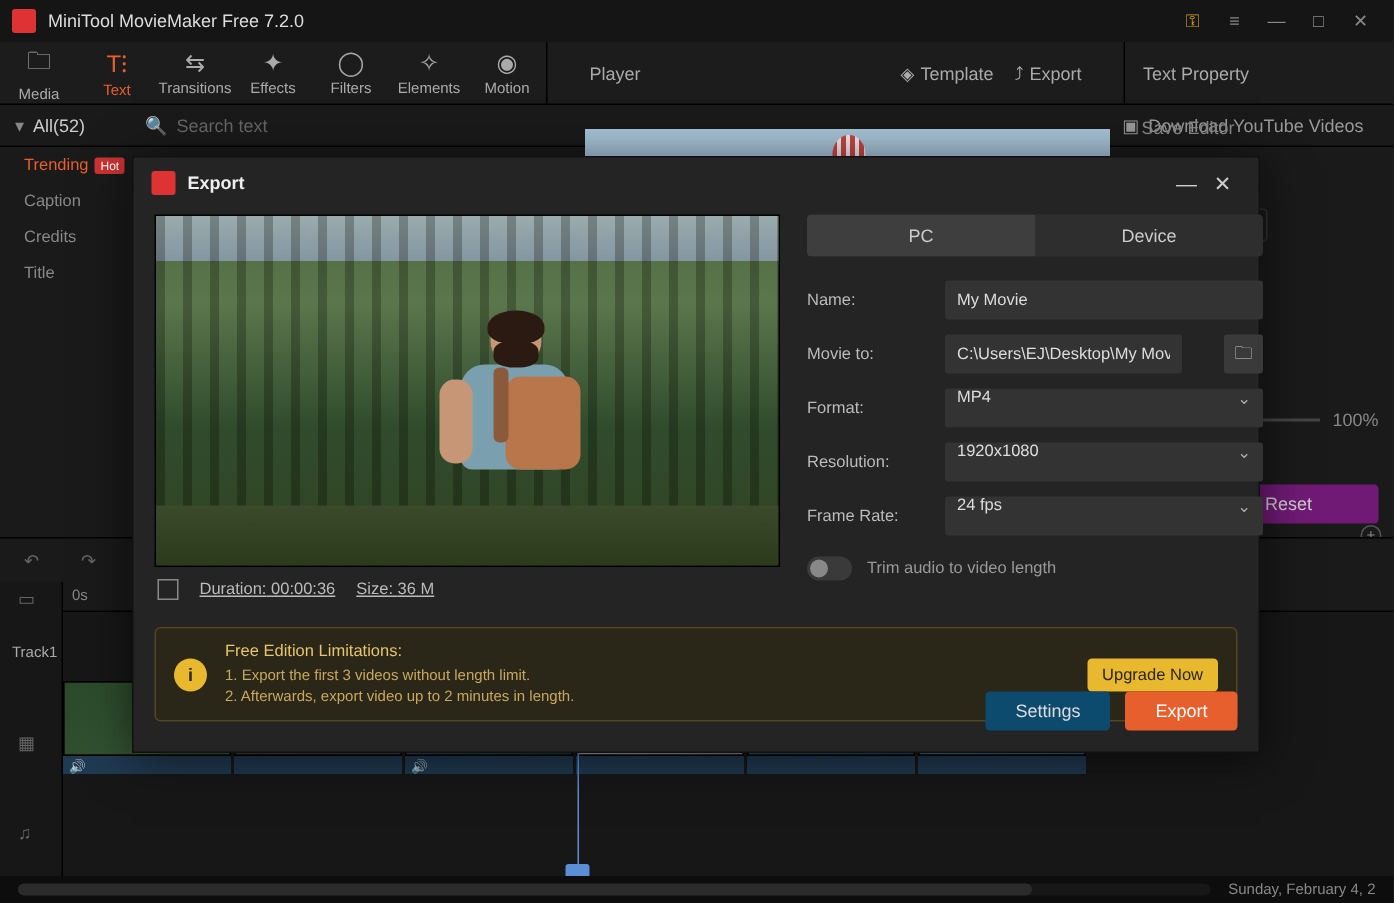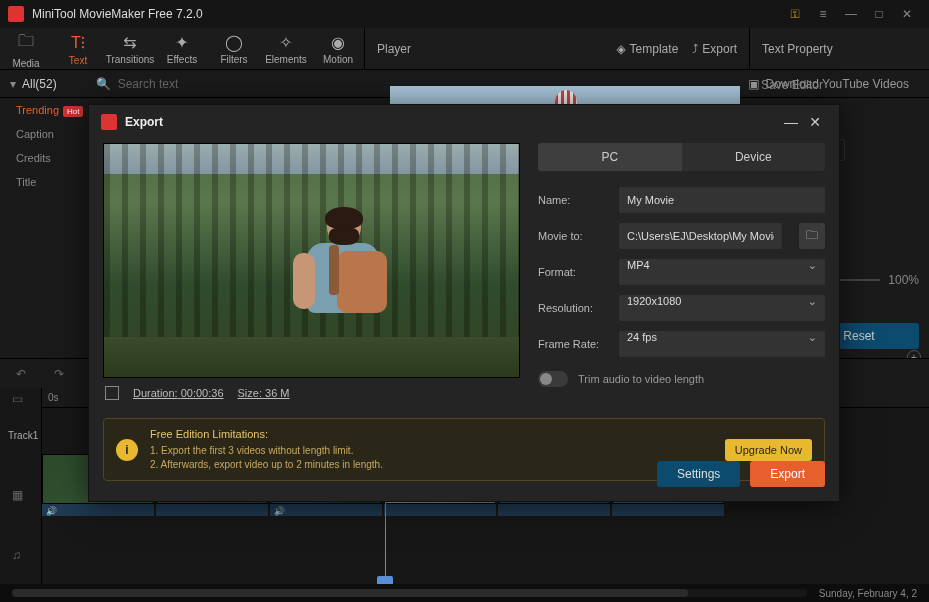--- a/index.html
+++ b/index.html
@@ -10,21 +10,21 @@
 .titlebar .logo { width: 16px; height: 16px; background: #d33; border-radius: 2px; margin-right: 8px; }
 .titlebar .title { flex: 1; color: #ddd; font-size: 12px; }
 .titlebar .win-btn { width: 28px; height: 28px; display: flex; align-items: center; justify-content: center; color: #888; cursor: pointer; }
 .titlebar .key { color: #d9a520; }
 
 
 .toolbar { height: 42px; background: #1c1c1c; display: flex; border-bottom: 1px solid #000; }
 .tool-item { width: 52px; display: flex; flex-direction: column; align-items: center; justify-content: center; font-size: 10px; color: #aaa; cursor: pointer; gap: 2px; }
 .tool-item.active { color: #e85f2e; }
 .tool-item .ti-icon { font-size: 16px; }
-.player-section { flex: 1; border-left: 1px solid #000; display: flex; align-items: center; padding: 0 12px; color: #aaa; }
+.player-section { flex: 1; border-left: 1px solid #000; display: flex; align-items: center; padding: 0 28px; color: #aaa; }
 .player-section .pl-title{ flex: 1; }
 .pbtn { display: flex; align-items: center; gap: 4px; margin-left: 14px; cursor: pointer; }
 .prop-section { width: 180px; border-left: 1px solid #000; display: flex; align-items: center; padding: 0 12px; color: #aaa; }
 
 
 .assets-row { height: 28px; background: #1a1a1a; display: flex; align-items: center; padding: 0 10px; border-bottom: 1px solid #000; }
 .assets-row .expand { color: #888; margin-right: 6px; }
 .assets-row .all-label { color: #ccc; }
 .assets-row .search { margin-left: 40px; color: #666; display: flex; align-items: center; gap: 6px;}
 .assets-row .ytdl { margin-left: auto; color: #999; display: flex; align-items: center; gap: 6px; margin-right: 10px;}
@@ -37,21 +37,21 @@
 .cat-item .badge { background: #c33; color: #fff; font-size: 8px; padding: 1px 4px; border-radius: 2px; margin-left: 4px; }
 
 
 .prop-stub { position: absolute; right: 10px; top: 115px; width: 170px; color:#888; }
 .prop-stub .hint { color:#777; margin-bottom:10px;}
 .prop-stub .row { display:flex; gap:6px; margin:6px 0; }
 .prop-stub .slot { width:28px; height:22px; border:1px solid #333; border-radius:3px; display:flex; align-items:center; justify-content:center; }
 .prop-stub .slider-row { display:flex; align-items:center; gap:8px; margin-top:60px;}
 .prop-stub .slider { flex:1; height:2px; background:#444; position:relative;}
 .prop-stub .slider .knob{ position:absolute; top:-4px; left:40%; width:10px; height:10px; border-radius:50%; background:#ccc;}
-.prop-stub .reset-btn { margin-top:36px; background:#0c4a6e; color:#ccc; padding:6px 30px; border-radius:3px; text-align:center; cursor:pointer; width:120px; margin-left:auto;}
+.prop-stub .reset-btn { margin-top:36px; background:#701a75; color:#ccc; padding:6px 30px; border-radius:3px; text-align:center; cursor:pointer; width:120px; margin-left:auto;}
 .prop-stub .slider2 { margin-top:26px; height:2px; background:#444; position:relative;}
 .prop-stub .slider2 .knob{ position:absolute; top:-5px; right:-5px; width:10px; height:10px; border-radius:50%; background:#ccc;}
 .prop-stub .plus{ position:absolute; right:-2px; top:-25px; width:14px;height:14px; border:1px solid #555; border-radius:50%; color:#888; font-size:10px; display:flex; align-items:center; justify-content:center;}
 
 
 .timeline-controls { position:absolute; left:0; top:358px; height:30px; width:100%; background:#1a1a1a; border-top:1px solid #000; display:flex; align-items:center; padding:0 12px; gap:20px;}
 .tl-icon{ color:#666; width:18px; text-align:center;}
 .timeline { position:absolute; left:0; top:388px; width:100%; bottom:18px; background:#171717;}
 .timeline .track-label { position:absolute; left:0; top:0; width:42px; height:100%; border-right:1px solid #000;}
 .timeline .track-label .lbl{ position:absolute; top:42px; left:8px; font-size:10px; color:#aaa;}
@@ -96,21 +96,21 @@
 .preview .man .bag{ position:absolute; top:42px; left:38px; width:50px; height:62px; border-radius:10px; background:#b8764a;}
 .preview .man .strap{ position:absolute; top:36px; left:30px; width:10px; height:50px; background:#8a5a3a; border-radius:4px;}
 .preview .ground{ position:absolute; bottom:0;left:0;right:0;height:40px; background:linear-gradient(#3a4a2a,#2a3a1a);}
 .preview-info { display:flex; align-items:center; gap:14px; padding:8px 2px; color:#bbb; font-size:11px;text-decoration:underline;}
 .preview-info .sd{ width:14px;height:14px; border:1px solid #888;}
 
 .form { flex:1; }
 .tabs { display:flex; background:#2e2e2e; border-radius:3px; overflow:hidden; height:28px; margin-bottom:16px;}
 .tab { flex:1; display:flex; align-items:center; justify-content:center; color:#ccc; font-size:12px; cursor:pointer;}
 .tab.active{ background:#3e3e3e;}
-.field { display:flex; align-items:center; margin-bottom:10px; gap:17px;}
+.field { display:flex; align-items:center; margin-bottom:10px; gap:28px;}
 .field label{ width:64px; color:#bbb; font-size:11px;}
 .field input, .field .sel { flex:1; height:26px; background:#333; border:none; color:#ddd; padding:0 8px; font-size:11px; border-radius:2px; }
 .field .browse{ width:26px; height:26px; background:#3a3a3a; display:flex; align-items:center; justify-content:center; border-radius:2px; cursor:pointer; }
 .field .sel { display:flex; justify-content:space-between; cursor:pointer;}
 .field .chev { color:#aaa; }
 .toggle-row { display:flex; align-items:center; gap:10px; margin-top:14px;}
 .toggle { width:30px; height:16px; border-radius:8px; background:#3a3a3a; position:relative;}
 .toggle .knob{ position:absolute; left:2px; top:2px; width:12px;height:12px;border-radius:50%; background:#888;}
 .toggle-row .tl{ color:#999; font-size:11px; cursor:default;}
 

